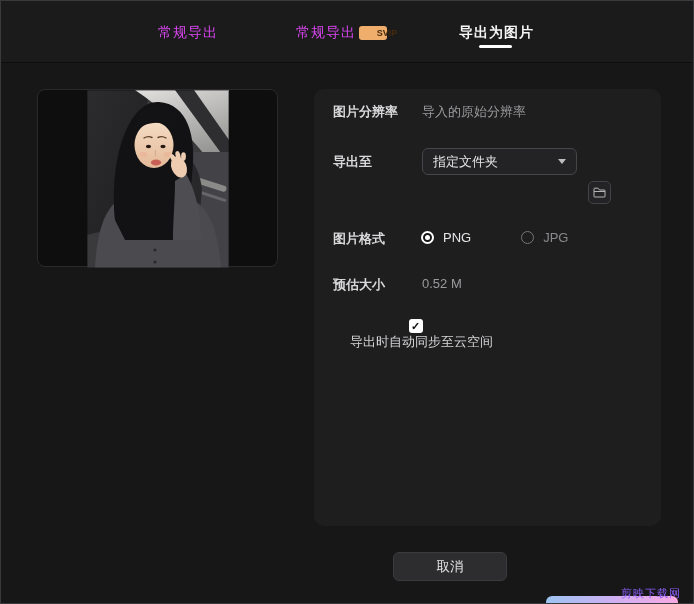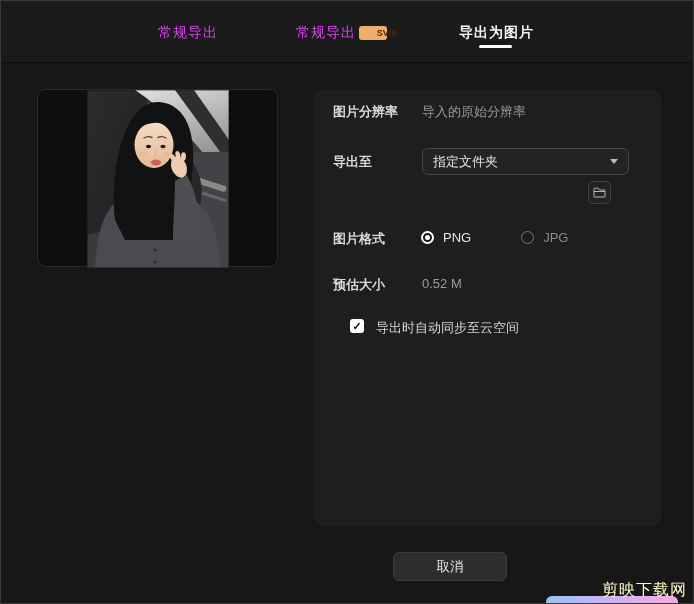--- a/index.html
+++ b/index.html
@@ -28,21 +28,21 @@
   }
   .preview-photo{position:absolute;left:49px;top:0;width:142px;height:178px;overflow:hidden;}
   
   .panel{
     position:absolute;left:313px;top:88px;width:347px;height:437px;
     background:#1e1e1f;border-radius:10px;
   }
   .p-label{position:absolute;left:19px;font-size:13px;font-weight:600;color:#d9d9db;white-space:nowrap;}
   .p-value{position:absolute;left:108px;font-size:13px;color:#9b9b9e;white-space:nowrap;}
   .dropdown{
-    position:absolute;left:108px;top:59px;width:207px;height:27px;
+    position:absolute;left:108px;top:59px;width:155px;height:27px;
     background:#232325;border:1px solid #46464a;border-radius:6px;
     display:flex;align-items:center;padding:0 10px;cursor:pointer;
   }
   .dropdown-text{font-size:13px;color:#e4e4e6;flex:1;}
   .chevron-down{
     width:0;height:0;border-left:4px solid transparent;border-right:4px solid transparent;
     border-top:5px solid #bdbdbf;
   }
   .path-text{position:absolute;left:108px;top:96px;font-size:12.5px;color:#98989b;white-space:nowrap;}
   .folder-btn{
@@ -54,40 +54,40 @@
   .radio{width:13px;height:13px;border-radius:50%;position:relative;flex:none;}
   .radio.selected{border:2px solid #ffffff;background:#161617;}
   .radio.selected::after{
     content:"";position:absolute;left:50%;top:50%;width:5px;height:5px;margin:-2.5px 0 0 -2.5px;
     border-radius:50%;background:#ffffff;
   }
   .radio.unselected{border:1.5px solid #76767a;background:transparent;}
   .radio-label{font-size:13px;margin-left:9px;}
   .radio-label.on{color:#e6e6e8;}
   .radio-label.off{color:#8a8a8d;}
-  .checkbox-row{position:absolute;left:36px;top:230px;display:flex;align-items:flex-start;}
+  .checkbox-row{position:absolute;left:24px;top:230px;display:flex;align-items:center;flex-direction:column;}
   .checkbox{
     width:14px;height:14px;border-radius:3px;background:#ffffff;flex:none;
     display:flex;align-items:center;justify-content:center;cursor:pointer;
   }
   .checkbox::after{content:"✓";font-size:11px;font-weight:700;color:#111;line-height:1;}
   .checkbox-label{margin-left:12px;font-size:13px;color:#d6d6d8;white-space:nowrap;}
   
   .btn{
     position:absolute;top:551px;height:29px;border-radius:6px;
     display:flex;align-items:center;justify-content:center;
     font-size:13.5px;cursor:pointer;
   }
   .btn-cancel{left:392px;width:114px;background:#2d2d2f;border:1px solid #3b3b3e;color:#e2e2e4;}
   .btn-export{
     left:545px;width:132px;
     background:linear-gradient(90deg,#9cc4f1 0%,#cdb0f3 50%,#f8a9e2 100%);
     color:#1b1b1d;font-weight:700;border:none;margin-top:44px;
   }
-  .watermark{position:absolute;right:6px;bottom:2px;font-size:16px;color:#fef9c3;letter-spacing:1px;}
+  .watermark{position:absolute;right:12px;bottom:2px;font-size:11px;color:#8b5cf6;letter-spacing:1px;}
 </style>
 </head>
 <body>
 
 <div class="window">
 
   <div class="header">
     <div class="tab" style="left:157px">常规导出</div>
     <div class="tab" style="left:295px">常规导出</div>
     <div class="svip-badge">SVIP</div>

